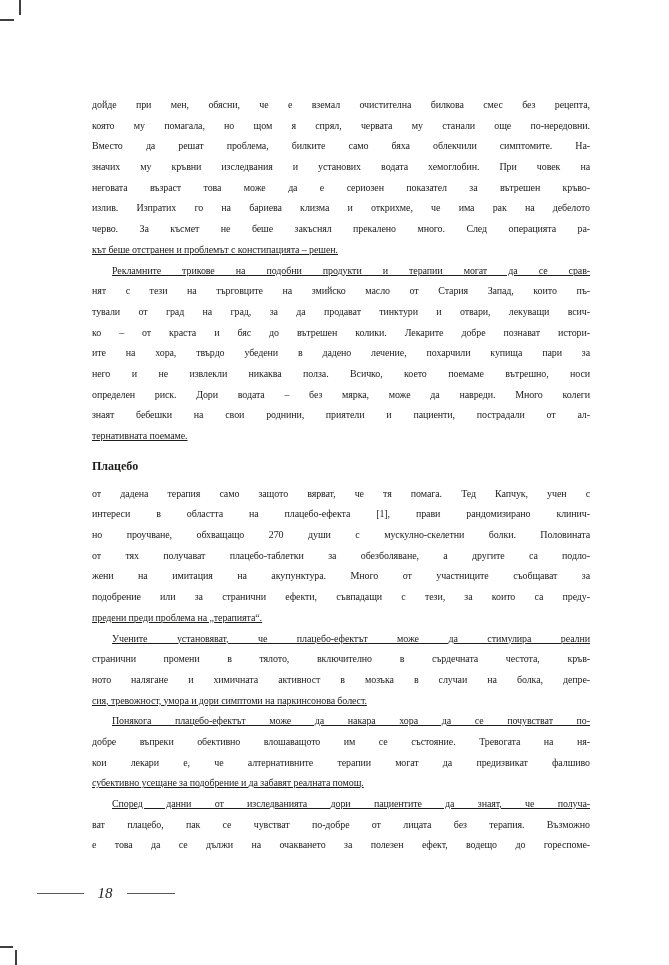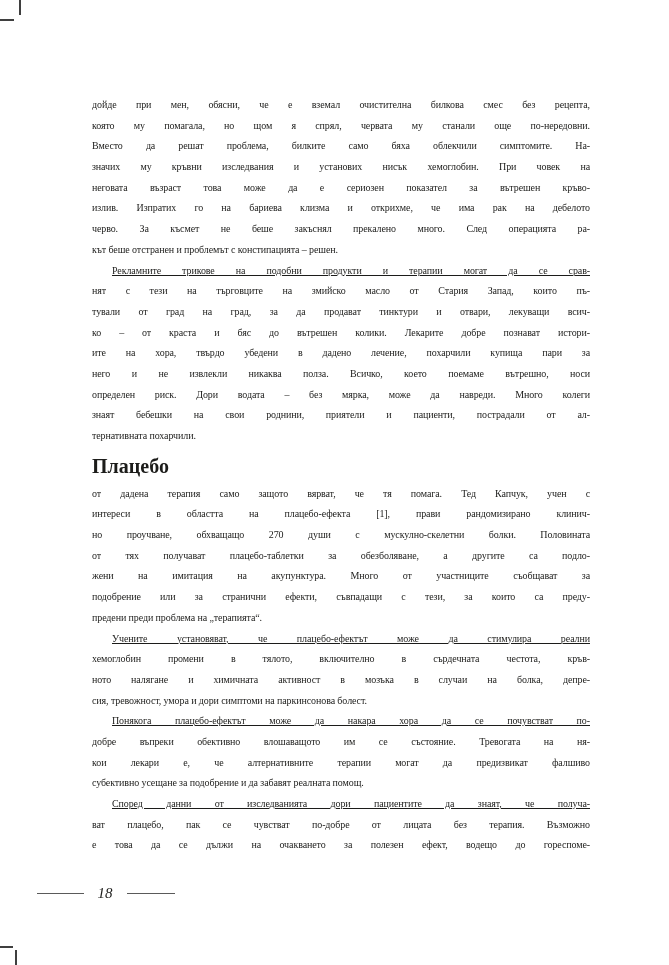--- a/index.html
+++ b/index.html
@@ -37,28 +37,28 @@
   .line {
     height: 20.7px;
     line-height: 20.7px;
     font-size: 10px;
     letter-spacing: -0.1px;
     text-align: justify;
     text-align-last: justify;
     white-space: normal;
     overflow: hidden;
   }
-  .line.last { text-align-last: left; }
+  .line.last { text-align-last: left; text-decoration: underline; }
   .line.indent { text-indent: 20px; text-decoration: underline; }
   .section-heading {
     margin-top: 9px;
     margin-bottom: 7px;
     height: 21px;
     line-height: 21px;
-    font-size: 20px;
+    font-size: 12px;
     font-weight: bold;
     text-align: left;
   }
 
   
   #footer {
     position: absolute;
     left: 0;
     top: 878px;
     width: 669px;
@@ -91,50 +91,50 @@
   <div id="crop-tl-v" class="crop"></div>
   <div id="crop-tl-h" class="crop"></div>
   <div id="crop-bl-h" class="crop"></div>
   <div id="crop-bl-v" class="crop"></div>
 
   <div id="text-column">
       <div class="paragraph">
         <div class="line">дойде при мен, обясни, че е вземал очистителна билкова смес без рецепта,</div>
         <div class="line">която му помагала, но щом я спрял, червата му станали още по-нередовни.</div>
         <div class="line">Вместо да решат проблема, билките само бяха облекчили симптомите. На-</div>
-        <div class="line">значих му кръвни изследвания и установих нисък хемоглобин. При човек на</div>
+        <div class="line">значих му кръвни изследвания и установих водата хемоглобин. При човек на</div>
         <div class="line">неговата възраст това може да е сериозен показател за вътрешен кръво-</div>
         <div class="line">излив. Изпратих го на бариева клизма и открихме, че има рак на дебелото</div>
         <div class="line">черво. За късмет не беше закъснял прекалено много. След операцията ра-</div>
         <div class="line last">кът беше отстранен и проблемът с констипацията – решен.</div>
       </div>
       <div class="paragraph">
         <div class="line indent">Рекламните трикове на подобни продукти и терапии могат да се срав-</div>
         <div class="line">нят с тези на търговците на змийско масло от Стария Запад, които пъ-</div>
         <div class="line">тували от град на град, за да продават тинктури и отвари, лекуващи всич-</div>
         <div class="line">ко – от краста и бяс до вътрешен колики. Лекарите добре познават истори-</div>
         <div class="line">ите на хора, твърдо убедени в дадено лечение, похарчили купища пари за</div>
         <div class="line">него и не извлекли никаква полза. Всичко, което поемаме вътрешно, носи</div>
         <div class="line">определен риск. Дори водата – без мярка, може да навреди. Много колеги</div>
         <div class="line">знаят бебешки на свои роднини, приятели и пациенти, пострадали от ал-</div>
-        <div class="line last">тернативната похарчили.</div>
+        <div class="line last">тернативната поемаме.</div>
       </div>
       <div class="section-heading">Плацебо</div>
       <div class="paragraph">
         <div class="line">от дадена терапия само защото вярват, че тя помага. Тед Капчук, учен с</div>
         <div class="line">интереси в областта на плацебо-ефекта [1], прави рандомизирано клинич-</div>
         <div class="line">но проучване, обхващащо 270 души с мускулно-скелетни болки. Половината</div>
         <div class="line">от тях получават плацебо-таблетки за обезболяване, а другите са подло-</div>
         <div class="line">жени на имитация на акупунктура. Много от участниците съобщават за</div>
         <div class="line">подобрение или за странични ефекти, съвпадащи с тези, за които са преду-</div>
         <div class="line last">предени преди проблема на „терапията“.</div>
       </div>
       <div class="paragraph">
         <div class="line indent">Учените установяват, че плацебо-ефектът може да стимулира реални</div>
-        <div class="line">хемоглобин промени в тялото, включително в сърдечната честота, кръв-</div>
+        <div class="line">странични промени в тялото, включително в сърдечната честота, кръв-</div>
         <div class="line">ното налягане и химичната активност в мозъка в случаи на болка, депре-</div>
         <div class="line last">сия, тревожност, умора и дори симптоми на паркинсонова болест.</div>
       </div>
       <div class="paragraph">
         <div class="line indent">Понякога плацебо-ефектът може да накара хора да се почувстват по-</div>
         <div class="line">добре въпреки обективно влошаващото им се състояние. Тревогата на ня-</div>
         <div class="line">кои лекари е, че алтернативните терапии могат да предизвикат фалшиво</div>
         <div class="line last">субективно усещане за подобрение и да забавят реалната помощ.</div>
       </div>
       <div class="paragraph">

